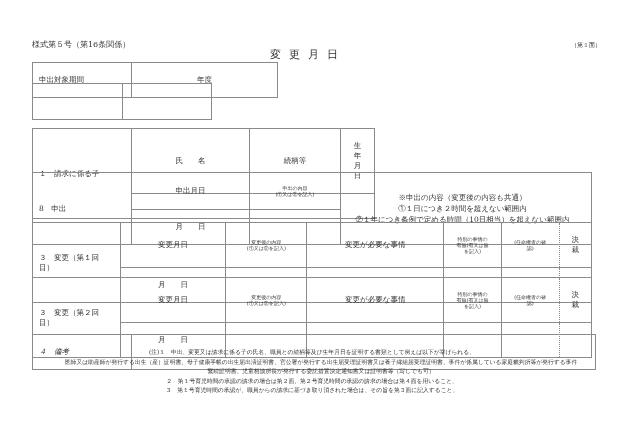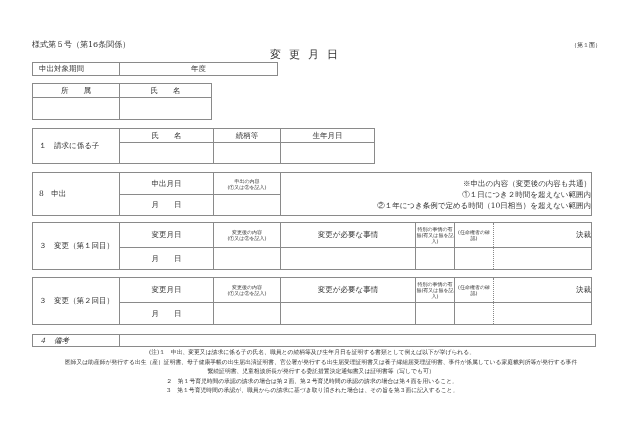--- a/index.html
+++ b/index.html
@@ -5,24 +5,24 @@
     html, body { margin: 0; padding: 0; }
     body {
       width: 630px; height: 439px; background: #ffffff; position: relative;
       font-family: "DejaVu Serif", "Liberation Serif", serif; color: #333; overflow: hidden;
     }
     .abs { position: absolute; text-align: center; }
     .form-no { left: 32px; top: 39px; font-size: 8px; }
     .page-no { left: 571px; top: 41px; font-size: 6px; }
     .title { left: 270px; top: 47px; font-size: 11px; letter-spacing: 8px; }
     table { border-collapse: collapse; position: absolute; }
-    td { border: 1px solid #8a8a8a; padding: 0; font-size: 7.5px; text-align: center; vertical-align: middle; }
+    td { border: 1px solid #8a8a8a; padding: 12px; font-size: 7.5px; text-align: center; vertical-align: middle; }
     td.left { text-align: left; padding-left: 6px; }
     .tiny { font-size: 5px; line-height: 6px; }
-    .note-box { text-align: right; padding-left: 5px; font-size: 7.5px; line-height: 11px; border-radius: 19px; }
+    .note-box { text-align: center; padding-left: 5px; font-size: 7.5px; line-height: 11px; border-radius: 19px; }
     td.dotted-r { border-right: 1px dotted #888; }
     td.dotted-l { border-left: 1px dotted #888; text-align: right; }
     .notes { left: 32px; top: 348px; font-size: 5.8px; line-height: 9.6px; width: 560px; }
     .notes div { white-space: nowrap; }
     .indent { padding-left: 18px; }
   </style>
 </head>
 <body>
 
 <div class="abs form-no">様式第５号（第16条関係）</div>
@@ -33,24 +33,20 @@
   <tbody>
       <tr>
     <td class="left" style="width:80px;">申出対象期間</td>
     <td><span>年度</span></td>
   </tr>
 </tbody>
   </table>
 
 <table style="left:32px; top:83px; width:180px; height:37px;">
   <tbody>
-      <tr style="height:14px;">
-    <td style="width:86px;">所　　属</td>
-    <td>氏　　名</td>
-  </tr>
   <tr>
     <td></td>
     <td></td>
   </tr>
 </tbody>
   </table>
 
 <table style="left:32px; top:128px; width:343px; height:36px;">
   <tbody>
       <tr style="height:14px;">

